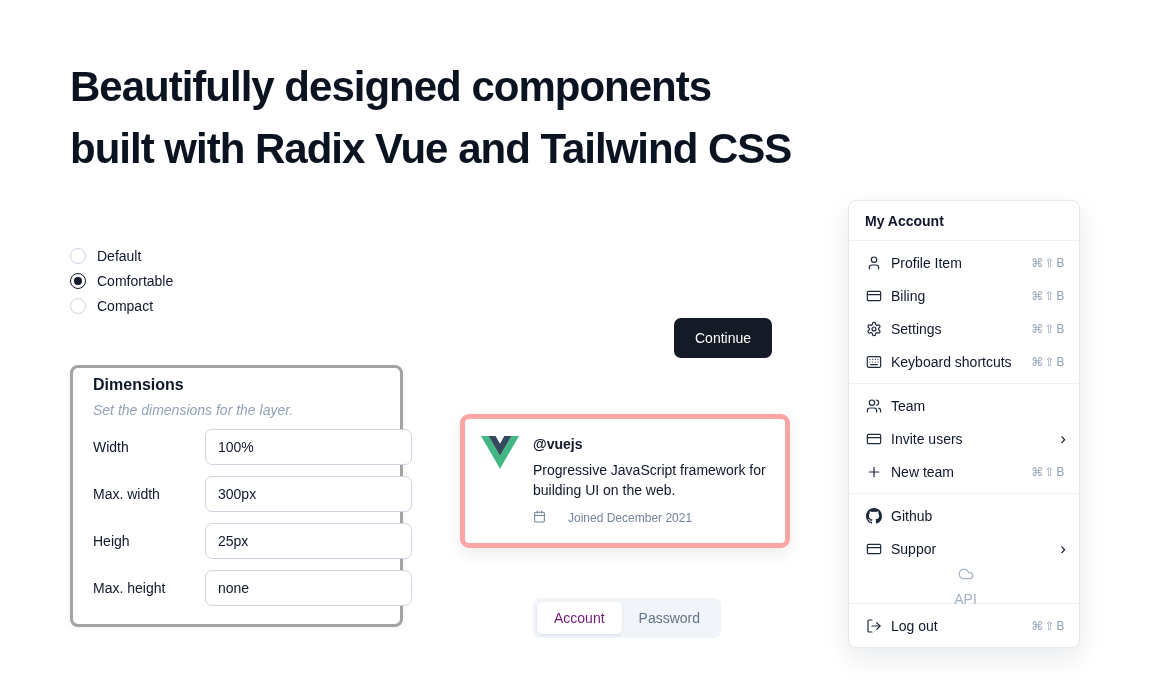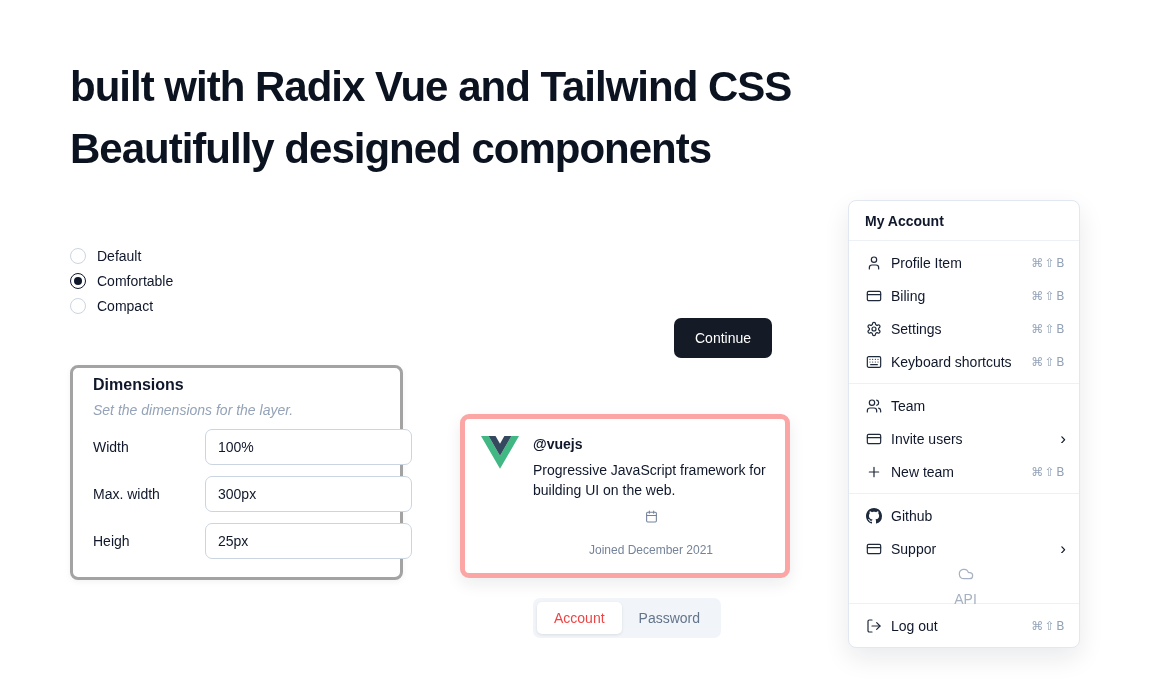--- a/index.html
+++ b/index.html
@@ -33,48 +33,48 @@
   .switch-label { font-size:14px; font-weight:500; color:#0f172a; }
 
   
   .continue-btn { position:absolute; left:674px; top:318px; height:40px; padding:0 21px; background:#141a26; color:#fff; border:none; border-radius:7px; font-size:14px; font-weight:500; font-family:inherit; cursor:pointer; }
 
   
   .hover-card { position:absolute; left:460px; top:414px; width:330px; background:#fff; border:5px solid #fca5a5; border-radius:9px; box-shadow:0 6px 16px rgba(15,23,42,.08); padding:17px 16px 16px; display:flex; gap:14px; }
   .hc-logo { flex:none; width:38px; }
   .hc-handle { font-size:14px; font-weight:700; color:#0f172a; }
   .hc-desc { font-size:14px; line-height:20px; color:#0f172a; margin-top:8px; }
-  .hc-joined { display:flex; align-items:center; gap:16px; margin-top:9px; color:#74839a;flex-direction:column; }
+  .hc-joined { display:flex; align-items:center; gap:22px; margin-top:9px; color:#74839a; }
   .hc-joined-text { font-size:12px; }
 
   
   .tabs { position:absolute; left:533px; top:598px; display:inline-flex; background:#f1f5f9; border-radius:7px; padding:4px; height:40px; }
   .tab { border:none; background:transparent; height:32px; padding:0 17px; font-size:14px; font-weight:500; color:#64748b; border-radius:5px; font-family:inherit; cursor:pointer; }
-  .tab.active { background:#fff; color:#ef4444; box-shadow:0 1px 3px rgba(15,23,42,.1); }
+  .tab.active { background:#fff; color:#701a75; box-shadow:0 1px 3px rgba(15,23,42,.1); }
 
   
   .menu { position:absolute; left:848px; top:200px; width:232px; background:#fff; border:1px solid #e2e8f0; border-radius:8px; box-shadow:0 10px 26px rgba(15,23,42,.09); overflow:hidden; }
   .menu-header { padding:12px 16px 11px; font-size:14px; font-weight:700; color:#0f172a; }
   .menu-group { border-top:1px solid #edf1f6; padding:5px 0; }
   .menu-item { display:flex; align-items:center; height:33px; padding:0 13px 0 16px; gap:9px; font-size:14px; color:#0f172a; cursor:pointer; }
   .mi-icon { flex:none; width:17px; height:17px; display:flex; align-items:center; justify-content:center; color:#1e293b; }
   .mi-icon svg { width:16px; height:16px; }
   .mi-label { white-space:nowrap; }
   .mi-shortcut { margin-left:auto; font-size:12px; letter-spacing:1.5px; color:#94a3b8; font-family:"DejaVu Sans",sans-serif; }
   .mi-chevron { margin-left:auto; font-size:17px; line-height:1; color:#0f172a; }
   .menu-item.disabled, .menu-item.disabled .mi-icon { color:#a6b2c1; cursor:default;flex-direction:column; }
 </style>
 </head>
 <body>
 
 <div class="page">
 
   <h1 class="heading">
+    <span>Beautifully designed components</span>
     <span>built with Radix Vue and Tailwind CSS</span>
-    <span>Beautifully designed components</span>
   </h1>
 
   <div class="radio-group">
     <label class="radio-row">
       <span class="radio-circle"></span>
       <span>Default</span>
     </label>
     <label class="radio-row selected">
       <span class="radio-circle"></span>
       <span>Comfortable</span>
@@ -93,20 +93,24 @@
       <input class="dim-input" value="100%" style="">
     </div>
     <div class="dim-row">
       <span class="dim-label">Max. width</span>
       <input class="dim-input" value="300px" style="">
     </div>
     <div class="dim-row">
       <span class="dim-label">Heigh</span>
       <input class="dim-input" value="25px" style="">
     </div>
+    <div class="dim-row">
+      <span class="dim-label">Max. height</span>
+      <input class="dim-input" value="none" style="">
+    </div>
   </div>
 
 
   <button class="continue-btn">Continue</button>
 
   <div class="hover-card">
     <div class="hc-logo">
       <svg viewBox="0 0 256 221" width="38" height="33">
         <polygon fill="#41B883" points="0,0 128,220.8 256,0 204.8,0 128,132.48 51.2,0"></polygon>
         <polygon fill="#35495E" points="51.2,0 128,132.48 204.8,0 157.44,0 128,51.2 97.92,0"></polygon>

